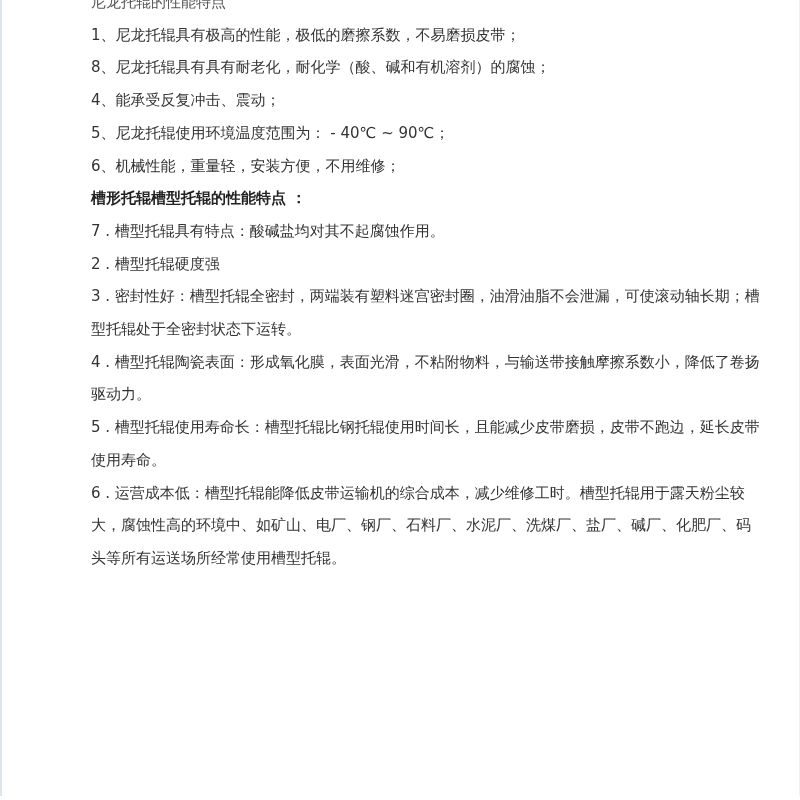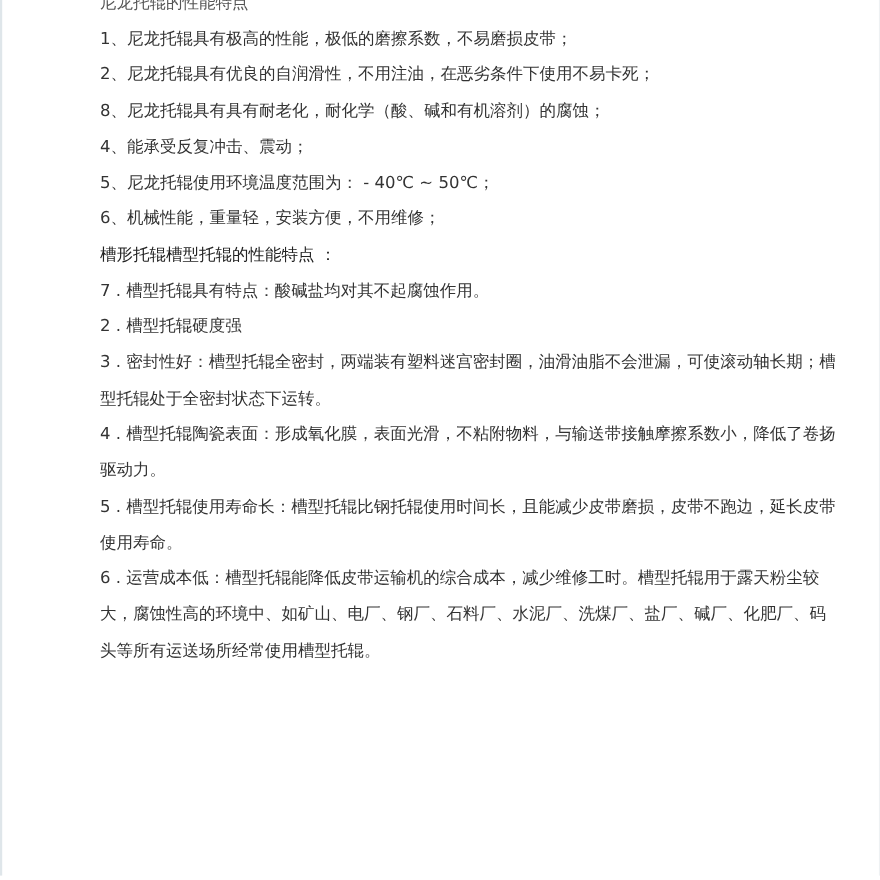--- a/index.html
+++ b/index.html
@@ -36,40 +36,39 @@
     }
     .line {
       margin: 0;
       padding: 0;
       white-space: nowrap;
     }
     .line.wrap {
       white-space: normal;
     }
     .heading {
-      font-weight: normal;
+      font-weight: bold;
       color: #222222;
     }
     .cutoff {
       color: #555555;
     }
   </style>
 </head>
 <body>
 
 <div class="page">
   <div class="content">
     <p class="line cutoff">尼龙托辊的性能特点</p>
 
     <div>
       <p class="line">1、尼龙托辊具有极高的性能，极低的磨擦系数，不易磨损皮带；</p>
-      <p class="line">2、尼龙托辊具有优良的自润滑性，不用注油，在恶劣条件下使用不易卡死；</p>
       <p class="line">8、尼龙托辊具有具有耐老化，耐化学（酸、碱和有机溶剂）的腐蚀；</p>
       <p class="line">4、能承受反复冲击、震动；</p>
-      <p class="line">5、尼龙托辊使用环境温度范围为：  - 40℃ ~ 50℃；</p>
+      <p class="line">5、尼龙托辊使用环境温度范围为：  - 40℃ ~ 90℃；</p>
       <p class="line">6、机械性能，重量轻，安装方便，不用维修；</p>
     </div>
 
     <p class="line heading">槽形托辊槽型托辊的性能特点 ：</p>
 
     <div>
       <p class="line">7 . 槽型托辊具有特点：酸碱盐均对其不起腐蚀作用。</p>
       <p class="line">2 . 槽型托辊硬度强</p>
       <p class="line wrap">3 . 密封性好：槽型托辊全密封，两端装有塑料迷宫密封圈，油滑油脂不会泄漏，可使滚动轴长期；槽型托辊处于全密封状态下运转。</p>
       <p class="line wrap">4 . 槽型托辊陶瓷表面：形成氧化膜，表面光滑，不粘附物料，与输送带接触摩擦系数小，降低了卷扬驱动力。</p>

